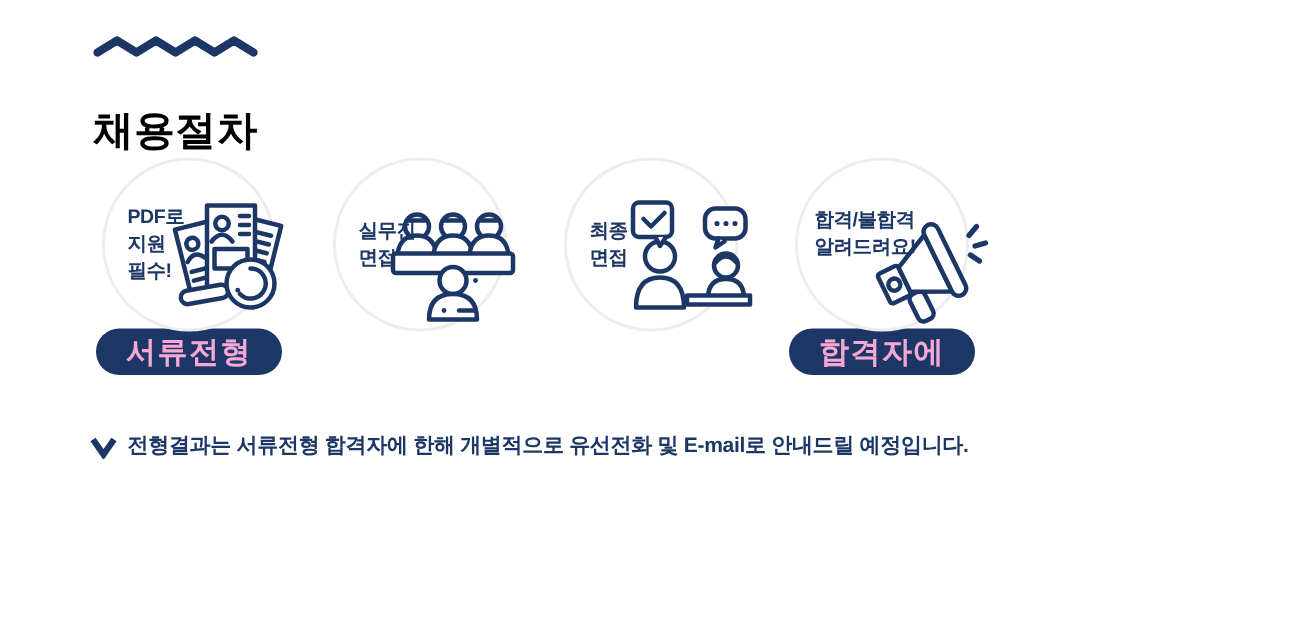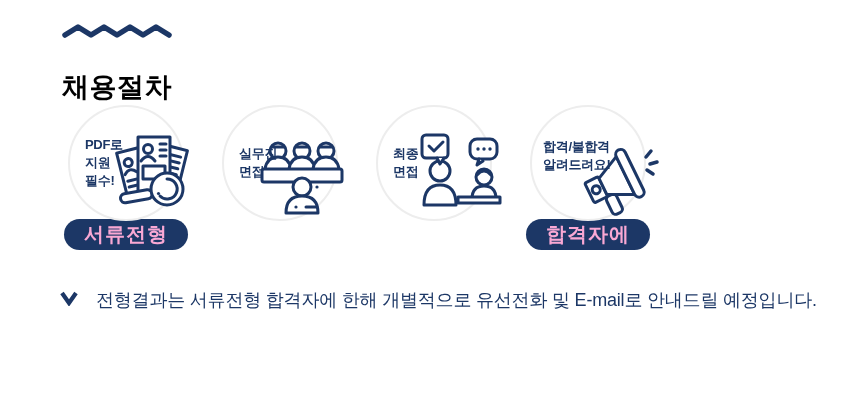--- a/index.html
+++ b/index.html
@@ -29,22 +29,22 @@
   .s3 .ico { right:-12px; top:26px; }
   .s4 .ico { right:-18px; top:32px; }
   .s4 .cap { left:11px; top:44%; }
   .pill {
     margin-top:-2px; height:31px; min-width:116px; padding:0 20px;
     border-radius:16.5px; background:#1c3766; color:#f9a8d4;
     font-size:20px; font-weight:700; letter-spacing:1px;
     display:flex; align-items:center; justify-content:center;
   }
   .note {
-    position:absolute; left:60px; top:288px; display:flex; align-items:flex-start; gap:18px;
-    color:#1c3766; font-size:18px; font-weight:400; letter-spacing:-0.2px;
+    position:absolute; left:60px; top:288px; display:flex; align-items:flex-start; gap:7px;
+    color:#1c3766; font-size:14px; font-weight:700; letter-spacing:-0.2px;
   }
   .note svg { margin-top:3px; flex:none; }
   svg.line { fill:none; stroke:#1c3766; stroke-width:3; stroke-linecap:round; stroke-linejoin:round; }
   svg.line .f { fill:#1c3766; stroke:none; }
   svg.line .w { fill:#ffffff; }
 </style>
 </head>
 <body>
 
 <div class="page">

